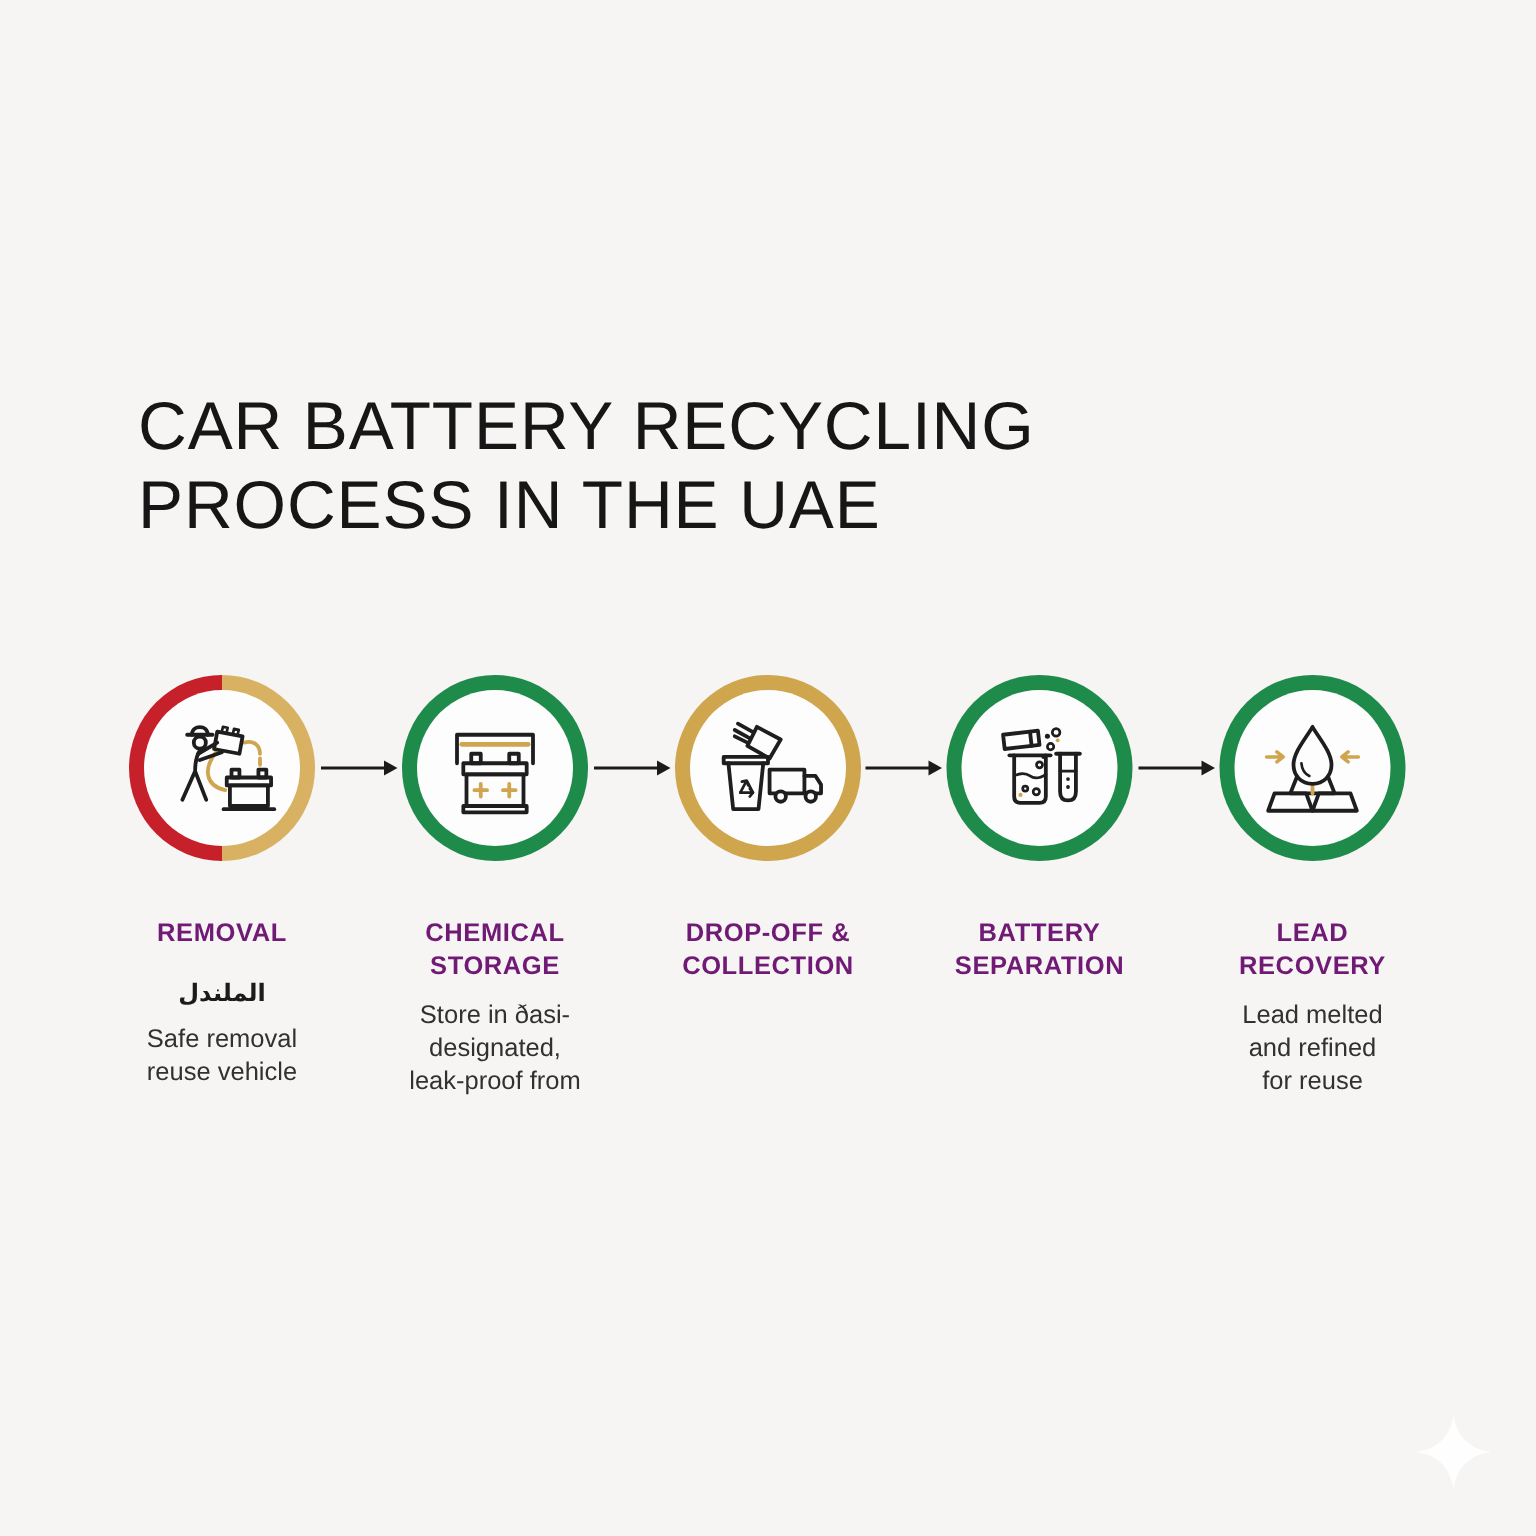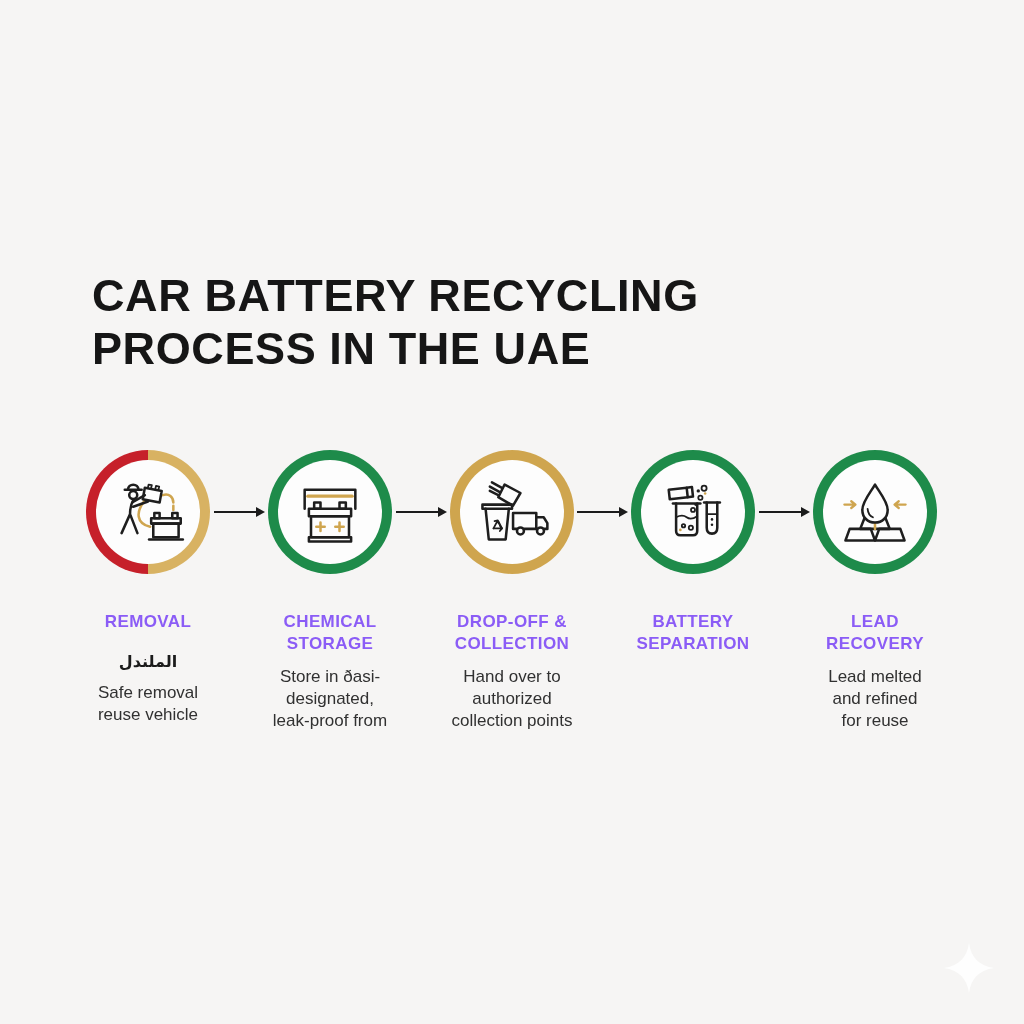--- a/index.html
+++ b/index.html
@@ -7,23 +7,23 @@
     width: 1024px; height: 1024px;
     background: #f6f5f4;
     font-family: "Liberation Sans", sans-serif;
     position: relative;
     overflow: hidden;
   }
   .canvas { position: absolute; inset: 0; }
 
   .page-title {
     position: absolute;
-    left: 92px; top: 240px;
+    left: 92px; top: 228px;
     font-size: 45px;
-    font-weight: bold;
+    font-weight: normal;
     letter-spacing: 0.6px;
     line-height: 1.17;
     color: #161616;
     white-space: pre-line;
   }
 
   .process-flow { position: absolute; left: 0; top: 450px; width: 1024px; height: 300px; }
 
   .step { position: absolute; top: 0; width: 170px; display: flex; flex-direction: column; align-items: center; }
   .step-1 { left: 63px; }
@@ -40,21 +40,21 @@
     position: absolute; inset: 10px;
     background: #fdfdfd; border-radius: 50%;
     display: flex; align-items: center; justify-content: center;
   }
   .circle-inner svg { display: block; }
 
   .step-label { margin-top: 37px; text-align: center; width: 170px; }
   .step-heading {
     font-weight: bold; font-size: 17px;
     letter-spacing: 0.4px; line-height: 1.28;
-    color: #8b5cf6; white-space: pre-line;
+    color: #701a75; white-space: pre-line;
   }
   .step-heading-ar {
     font-family: "DejaVu Sans", sans-serif;
     font-weight: bold; font-size: 16px;
     color: #1b1b1b; margin-top: 19px;
     direction: rtl;
   }
   .step-desc {
     margin-top: 11px; font-size: 17px;
     line-height: 1.32; color: #313131;
@@ -163,23 +163,20 @@
             <rect class="ink" x="37" y="37" width="22" height="15"></rect>
             <path class="ink" d="M59 41 H66 L69.5 46.5 V52 H59"></path>
             <circle class="ink whitefill" cx="44" cy="54" r="3.3"></circle>
             <circle class="ink whitefill" cx="63" cy="54" r="3.3"></circle>
           </svg>
         </div>
       </div>
       <div class="step-label">
         <div class="step-heading">DROP-OFF &amp;
 COLLECTION</div>
-        <div class="step-desc">Hand over to
-authorized
-collection points</div>
       </div>
     </div>
 
     <div class="step step-4">
       <div class="circle ring-green">
         <div class="circle-inner">
           <svg width="76" height="76" viewBox="0 0 72 72">
             <path class="ink" d="M13 15 L30 13 L31 22 L14 24 Z"></path>
             <path class="ink" d="M30 13 L35 12.4 L36 21.4 L31 22"></path>
             <circle class="inkfill" cx="41" cy="16" r="1.6"></circle>

